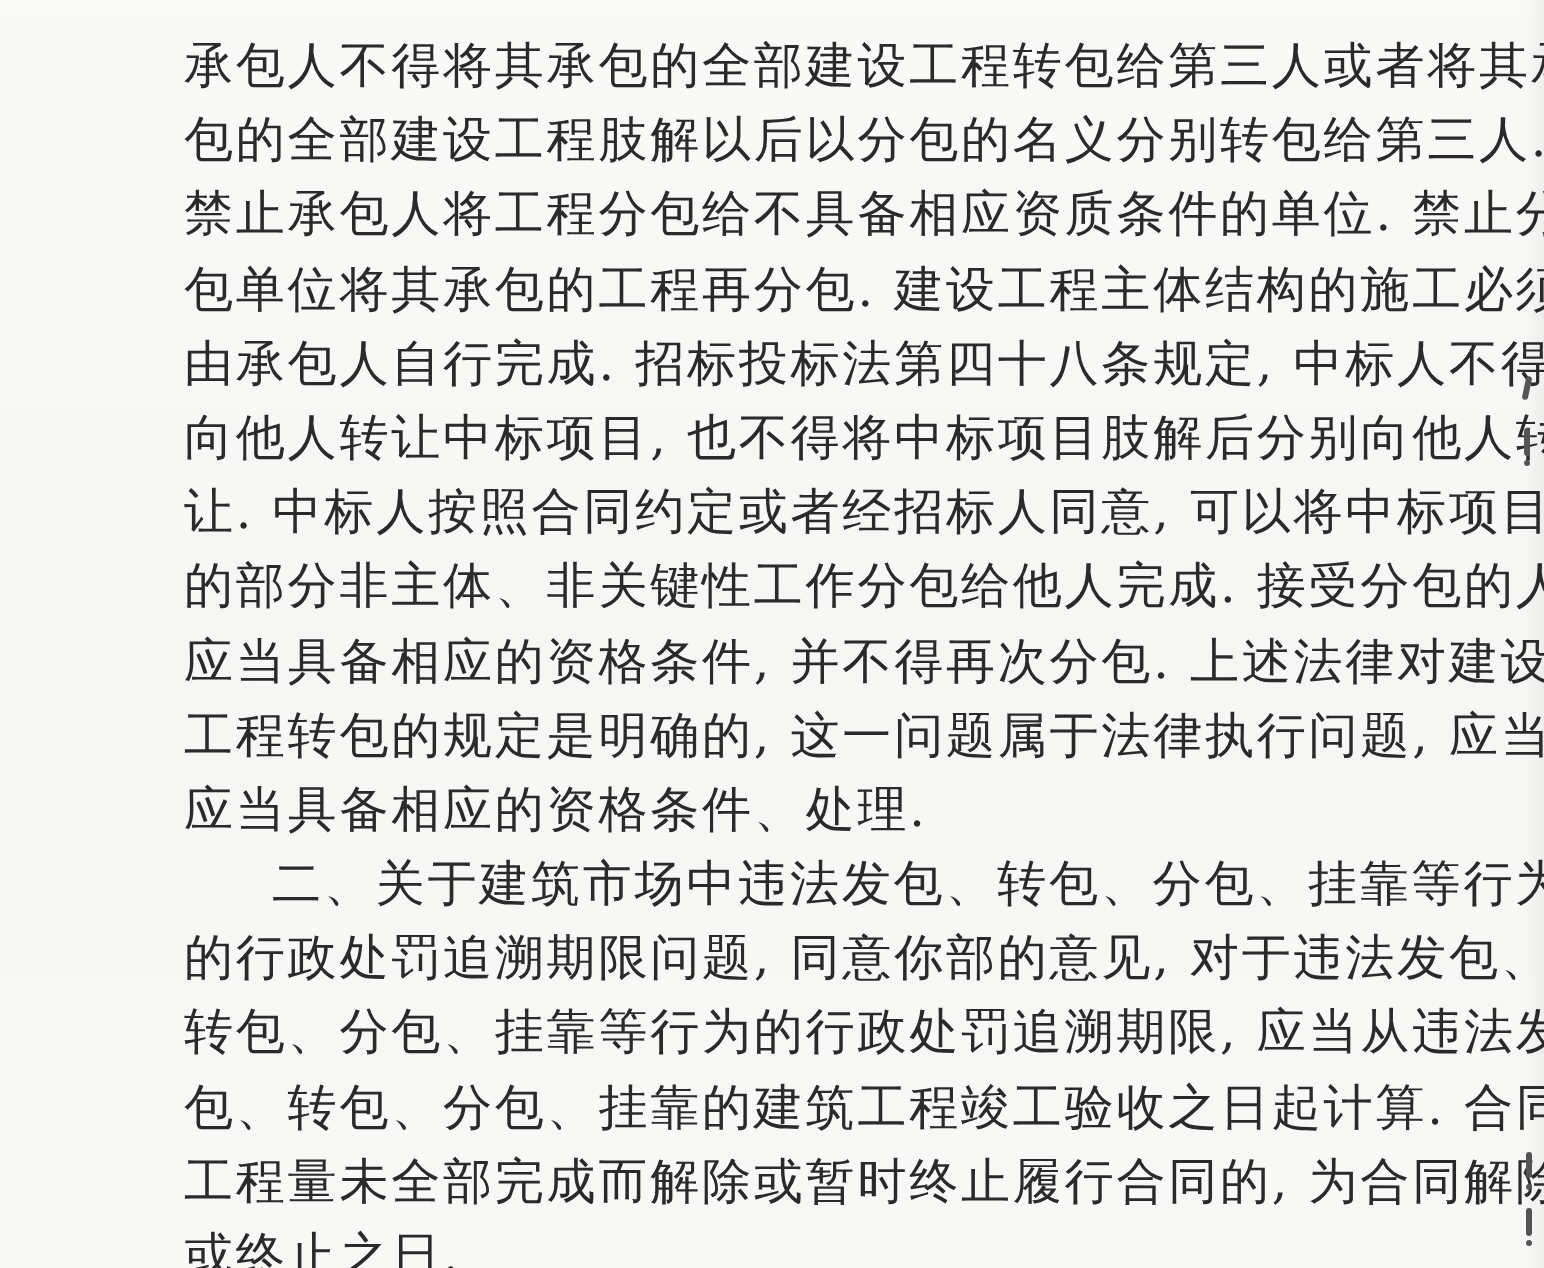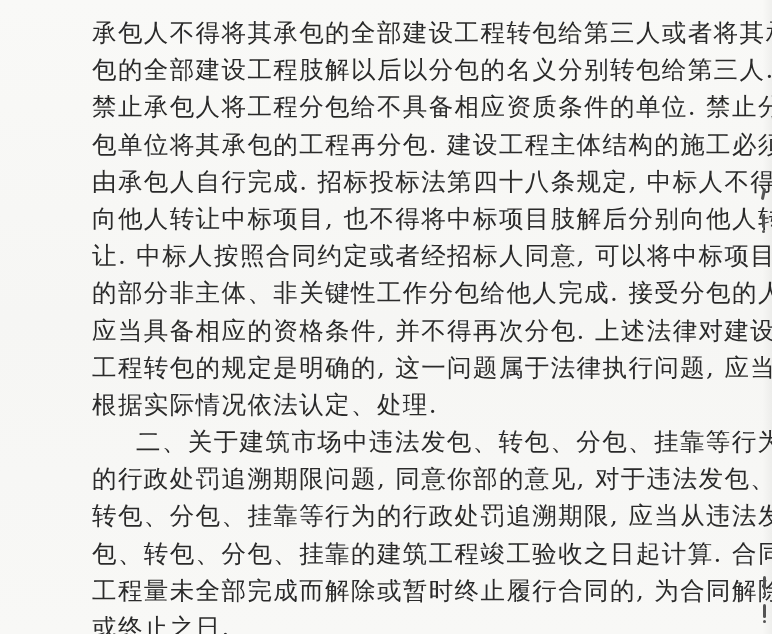--- a/index.html
+++ b/index.html
@@ -69,21 +69,21 @@
     <div class="line">承包人不得将其承包的全部建设工程转包给第三人或者将其承</div>
     <div class="line">包的全部建设工程肢解以后以分包的名义分别转包给第三人.</div>
     <div class="line">禁止承包人将工程分包给不具备相应资质条件的单位. 禁止分</div>
     <div class="line">包单位将其承包的工程再分包. 建设工程主体结构的施工必须</div>
     <div class="line">由承包人自行完成. 招标投标法第四十八条规定, 中标人不得</div>
     <div class="line">向他人转让中标项目, 也不得将中标项目肢解后分别向他人转</div>
     <div class="line">让. 中标人按照合同约定或者经招标人同意, 可以将中标项目</div>
     <div class="line">的部分非主体、非关键性工作分包给他人完成. 接受分包的人</div>
     <div class="line">应当具备相应的资格条件, 并不得再次分包. 上述法律对建设</div>
     <div class="line">工程转包的规定是明确的, 这一问题属于法律执行问题, 应当</div>
-    <div class="line">根据实际情况依法认定、处理.</div>
+    <div class="line">应当具备相应的资格条件、处理.</div>
     <div class="line indent">二、关于建筑市场中违法发包、转包、分包、挂靠等行为</div>
     <div class="line">的行政处罚追溯期限问题, 同意你部的意见, 对于违法发包、</div>
     <div class="line">转包、分包、挂靠等行为的行政处罚追溯期限, 应当从违法发</div>
     <div class="line">包、转包、分包、挂靠的建筑工程竣工验收之日起计算. 合同</div>
     <div class="line">工程量未全部完成而解除或暂时终止履行合同的, 为合同解除</div>
     <div class="line">或终止之日.</div>
 
   </div>
 
   <div class="edge-mark" style="left:762px; top:188px; height:12px; transform:rotate(12deg);"></div>

